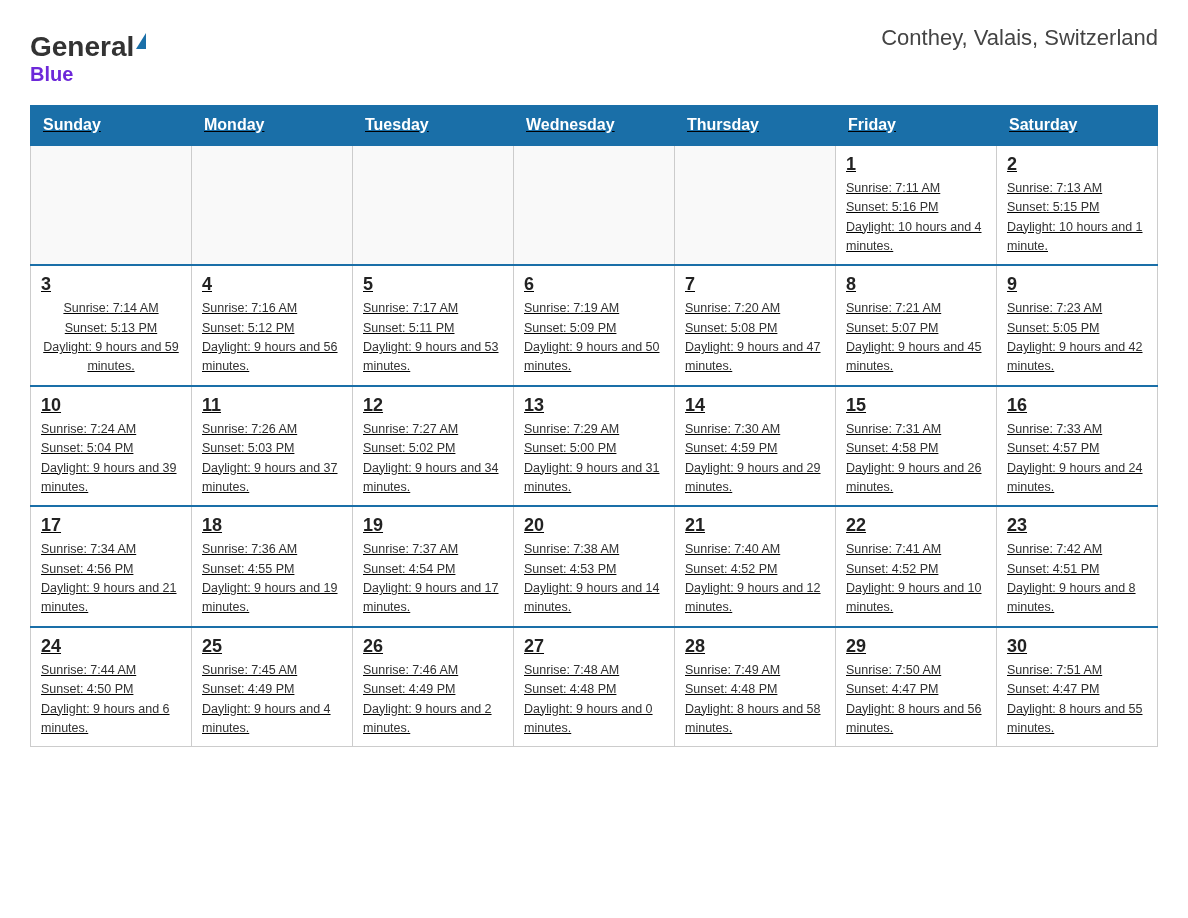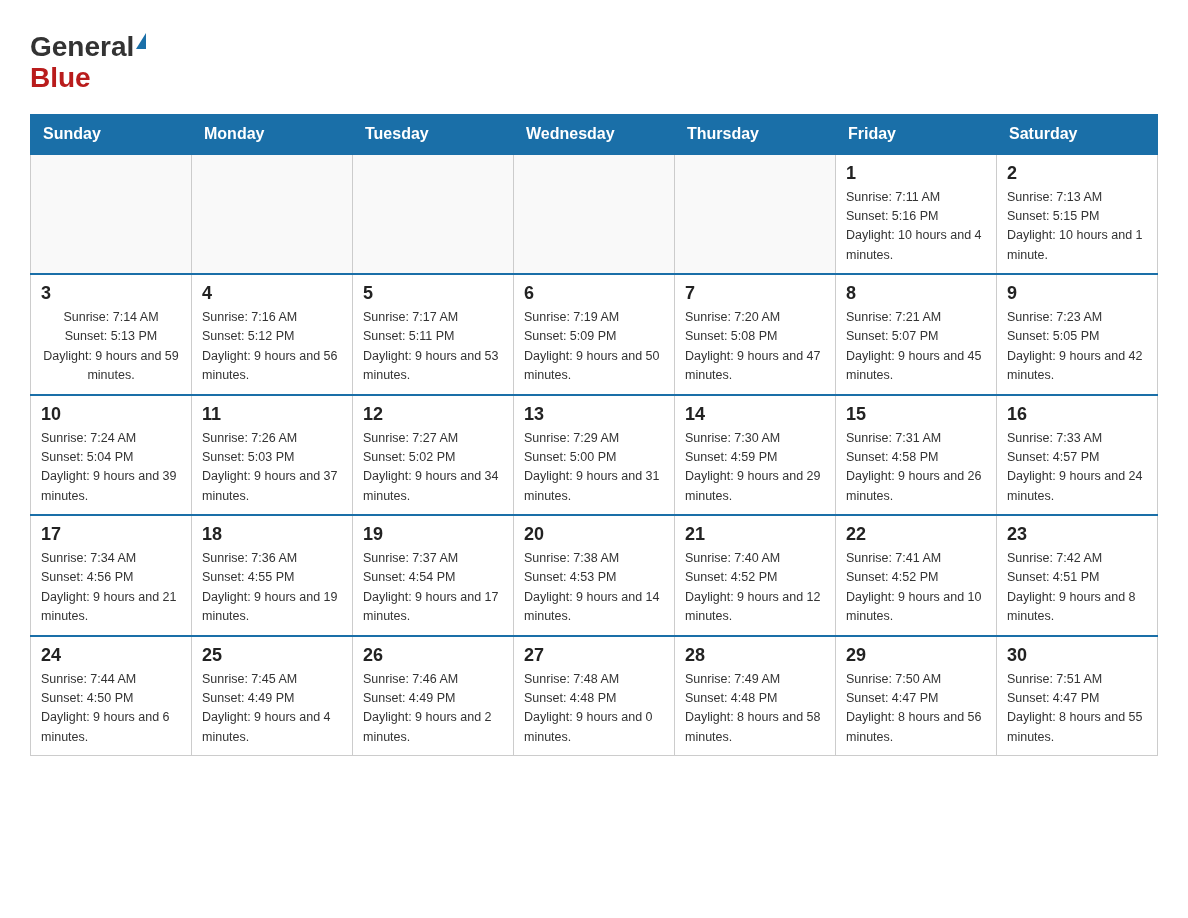--- a/index.html
+++ b/index.html
@@ -22,23 +22,23 @@
       align-items: flex-start;
     }
     .logo-general {
       font-size: 28px;
       font-weight: bold;
       color: #333;
       line-height: 1.1;
       margin-top: 12px;
     }
     .logo-blue {
-      font-size: 28px;
-      font-weight: bold;
-      color: #b91c1c;
+      font-size: 20px;
+      font-weight: bold;
+      color: #6d28d9;
       line-height: 1.1;
     }
     .logo-triangle {
       display: inline-block;
       width: 0;
       height: 0;
       border-left: 10px solid transparent;
       border-bottom: 16px solid #1a6fa8;
       margin-left: 2px;
       vertical-align: middle;
@@ -53,20 +53,21 @@
       line-height: 1.1;
     }
     .location {
       font-size: 22px;
       color: #444;
       margin-top: 5px;
     }
     .calendar {
       width: 100%;
       border-collapse: collapse;
+      text-decoration: underline;
     }
     .calendar thead tr th {
       background-color: #1a6fa8;
       color: #fff;
       font-size: 16px;
       font-weight: bold;
       padding: 10px 12px;
       text-align: left;
       border: 1px solid #1a6fa8;
     }
@@ -108,20 +109,21 @@
   <div class="logo">
     <div class="logo-line">
       <span class="logo-general">General</span>
       <span class="logo-triangle"></span>
     </div>
     <div>
       <span class="logo-blue">Blue</span>
     </div>
   </div>
   <div class="title-section">
+    <div class="location">Conthey, Valais, Switzerland</div>
   </div>
 </div>
 
 <table class="calendar">
   <thead>
     <tr>
     <th>Sunday</th>
         <th>Monday</th>
         <th>Tuesday</th>
         <th>Wednesday</th>

